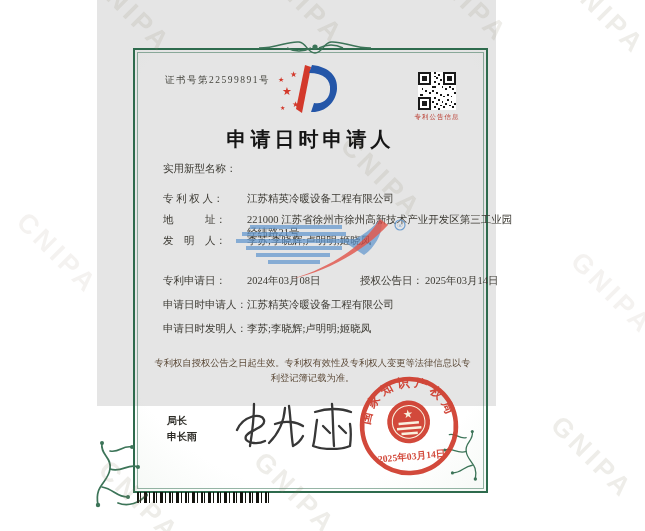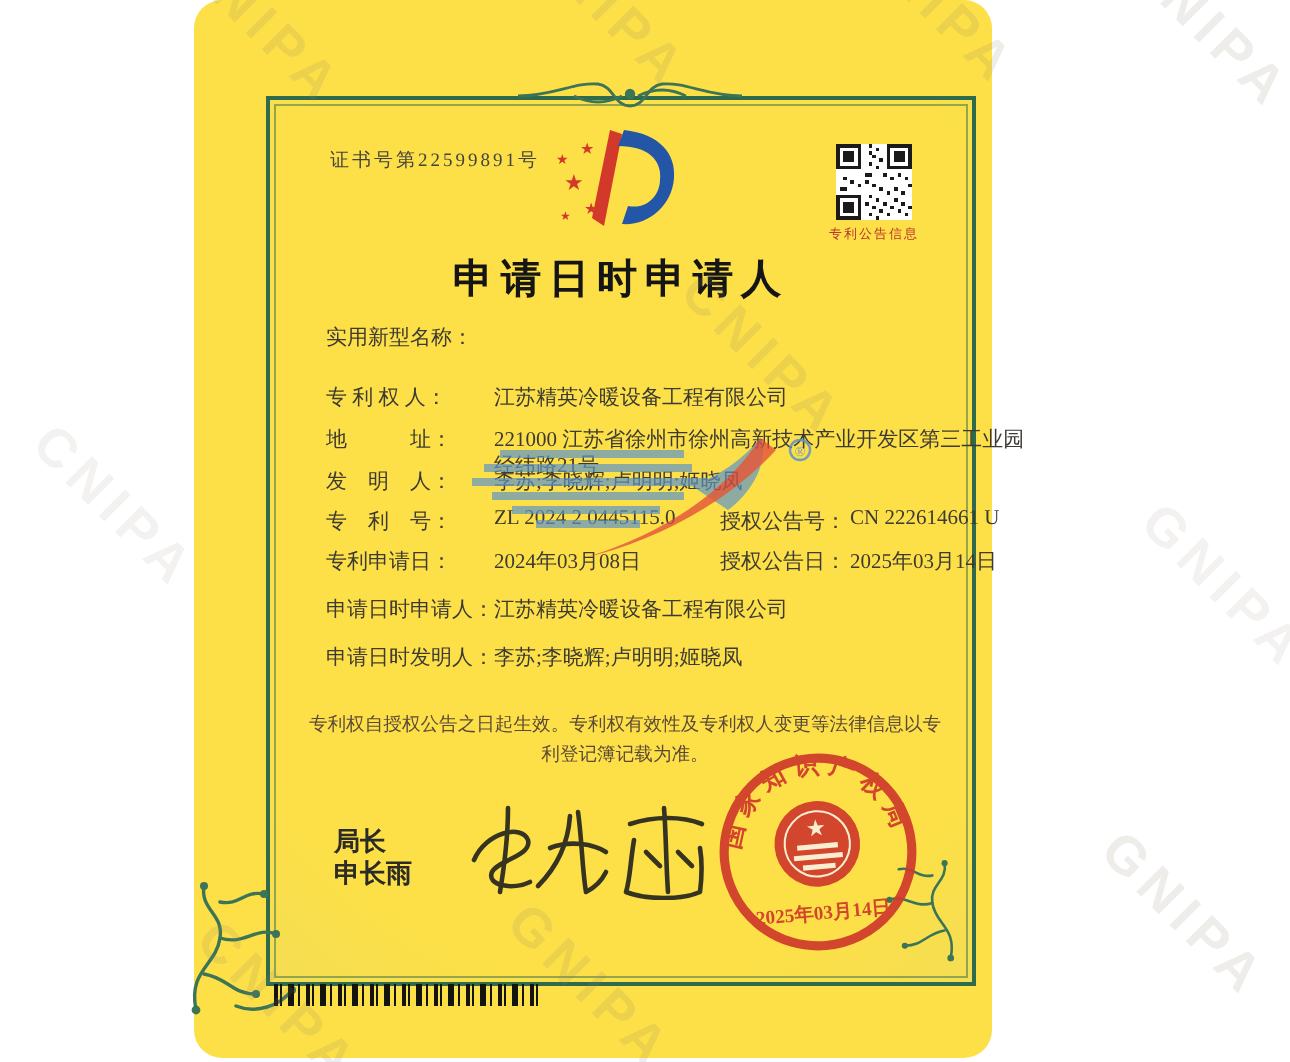--- a/index.html
+++ b/index.html
@@ -1,19 +1,19 @@
 <!DOCTYPE html>
 <html><head>
 <meta charset="utf-8">
 <style>
   html,body{margin:0;padding:0;background:#fff;}
   #stage{position:relative;width:645px;height:531px;background:#ffffff;overflow:hidden;
          font-family:"Liberation Serif","DejaVu Serif",serif;}
   
-  .page{position:absolute;left:97px;top:0;width:399px;height:529px;background:#fde047;border-radius:14px;}
+  .page{position:absolute;left:97px;top:0;width:399px;height:406px;background:#e5e5e5;}
   
   .wm{position:absolute;font-family:"Liberation Sans","DejaVu Sans",sans-serif;font-weight:bold;
       font-size:27px;letter-spacing:4px;color:rgba(143,132,108,0.15);transform:rotate(45deg);
       white-space:nowrap;z-index:6;pointer-events:none;}
   .wm1{left:78px;top:-4px;}  .wm2{left:252px;top:-12px;} .wm3{left:415px;top:-14px;}
   .wm4{left:552px;top:-2px;} .wm5{left:330px;top:162px;} .wm6{left:6px;top:238px;color:rgba(143,132,108,0.10);}
   .wm7{left:560px;top:278px;color:rgba(143,132,108,0.10);} .wm8{left:88px;top:486px;}
   .wm9{left:243px;top:478px;} .wm10{left:540px;top:442px;}
   
   .frame{position:absolute;left:36px;top:48px;width:351px;height:441px;
@@ -36,21 +36,21 @@
   .row.wide .val{left:84px;}
   .row .val-cont{position:absolute;left:84px;top:13px;}
   .row .lab2{position:absolute;left:197px;}
   .row .val2c{position:absolute;left:262px;}
   .r0{top:112px;} .r1{top:142px;} .r2{top:163px;} .r3{top:184px;}
   .r4{top:204px;} .r5{top:224px;} .r6{top:248px;} .r7{top:272px;}
   .r0 .val,.r1 .val,.r2 .val,.r3 .val,.r4 .val{left:84px;}
   .r5 .val{left:84px;} .r6 .val,.r7 .val{left:84px;}
   .statement{position:absolute;left:16px;right:12px;top:306px;text-align:center;
              font-size:9.3px;line-height:14.5px;color:#5c4a38;}
-  .director{position:absolute;left:32px;top:363px;font-size:13px;font-weight:bold;
+  .director{position:absolute;left:32px;top:363px;font-size:10px;font-weight:bold;
             color:#2c2b26;line-height:16px;}
   .signature{position:absolute;left:88px;top:346px;width:142px;height:54px;}
   .footer{position:absolute;left:0;right:0;top:427px;text-align:center;padding-left:58px;
           font-size:8.5px;color:#46453e;}
   
   .seal{position:absolute;left:261px;top:375px;width:102px;height:102px;transform:rotate(-5deg);z-index:8;opacity:0.92;}
   
   .company-wm{position:absolute;left:131px;top:219px;width:185px;height:98px;z-index:7;opacity:0.85;pointer-events:none;}
   .cw-text{position:absolute;left:0;top:62px;width:100%;font-weight:bold;font-size:26px;
            letter-spacing:1px;color:rgba(64,128,194,0.85);white-space:nowrap;
@@ -167,26 +167,20 @@
       </div>
       <div class="row r2">
         <span class="lab">地　　　址：</span>
         <span class="val">221000 江苏省徐州市徐州高新技术产业开发区第三工业园</span>
         <span class="val-cont">经纬路21号</span>
       </div>
       <div class="row r3">
         <span class="lab">发　明　人：</span>
         <span class="val">李苏;李晓辉;卢明明;姬晓凤</span>
       </div>
-      <div class="row r4">
-        <span class="lab">专　利　号：</span>
-        <span class="val">ZL 2024 2 0445115.0</span>
-        <span class="lab2">授权公告号：</span>
-        <span class="val2c">CN 222614661 U</span>
-      </div>
       <div class="row r5">
         <span class="lab">专利申请日：</span>
         <span class="val">2024年03月08日</span>
         <span class="lab2">授权公告日：</span>
         <span class="val2c">2025年03月14日</span>
       </div>
       <div class="row r6 wide">
         <span class="lab">申请日时申请人：</span>
         <span class="val">江苏精英冷暖设备工程有限公司</span>
       </div>

